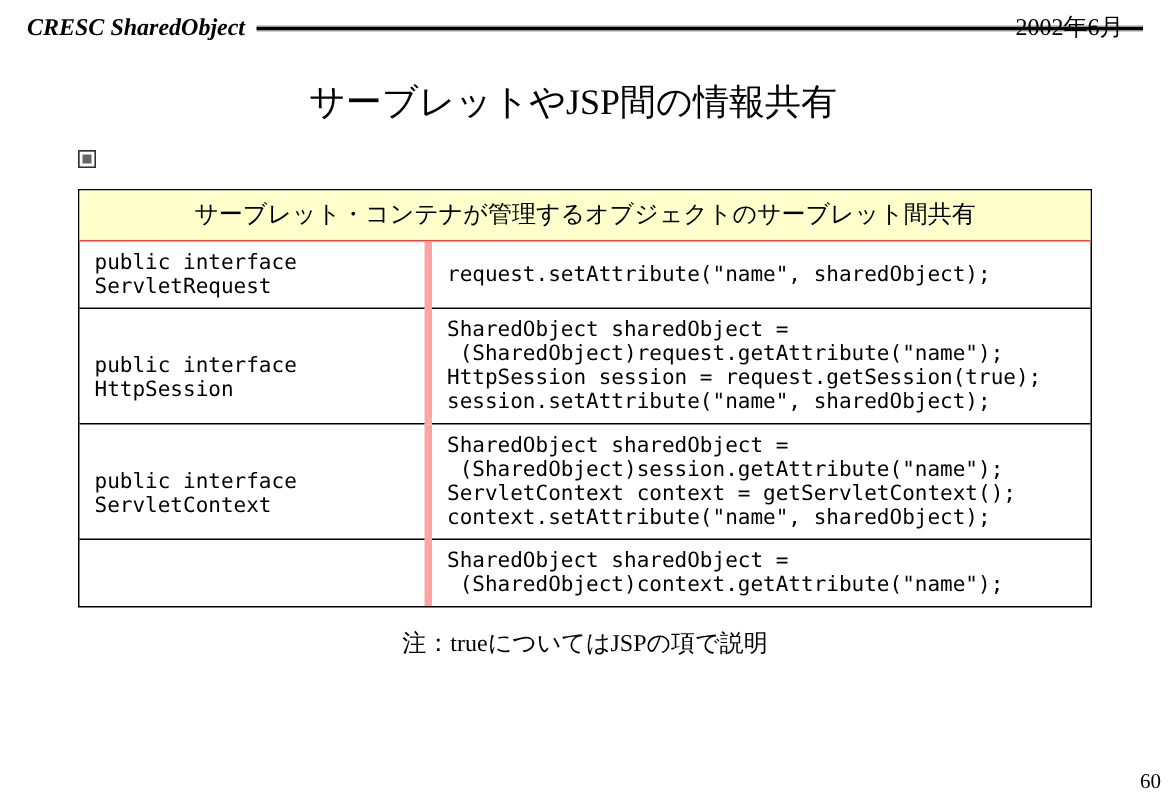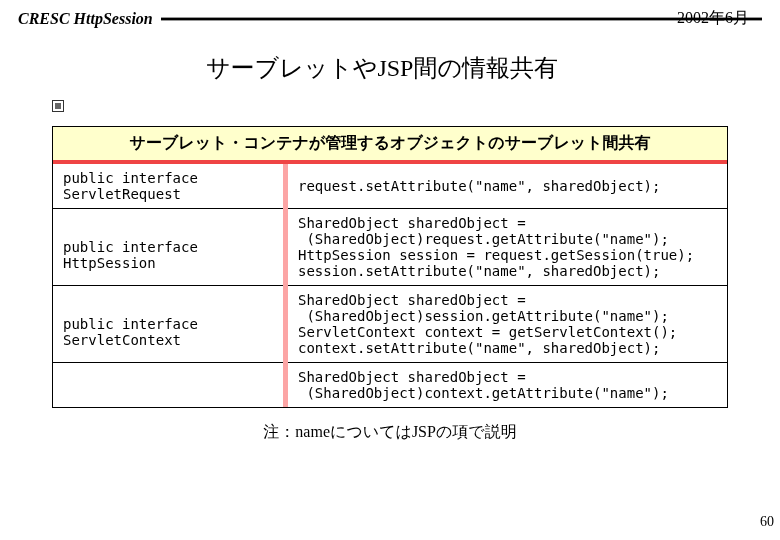--- a/index.html
+++ b/index.html
@@ -58,24 +58,24 @@
     background: #fff;
     box-shadow: inset 0 0 0 2px #fff, inset 0 0 0 10px #666;
     display: inline-block;
   }
   .box {
     margin: 0 52px;
     border: 1px solid #000;
   }
   .box-header {
     background: #ffffcc;
-    border-bottom: 4px solid #ef4444;
+    border-bottom: 1px solid #ef4444;
     text-align: center;
     font-size: 16px;
-    font-weight: bold;
+    font-weight: normal;
     padding: 6px 4px;
     font-family: "MS PGothic", sans-serif;
   }
   table {
     width: 100%;
     border-collapse: collapse;
   }
   td {
     border-bottom: 1px solid #000;
     padding: 6px 10px;
@@ -105,21 +105,21 @@
     bottom: 10px;
     right: 6px;
     font-family: "Times New Roman", serif;
     font-size: 14px;
   }
 </style>
 </head>
 <body>
 
 <div class="header">
-  <span class="corp">CRESC HttpSession</span>
+  <span class="corp">CRESC SharedObject</span>
   <div class="hr"></div>
 </div>
 <div class="date">2002年6月</div>
 
 <div class="title">サーブレットやJSP間の情報共有</div>
 
 <div class="sub">
   <span class="bullet-sq"></span>
 </div>
 
@@ -153,16 +153,16 @@
     <tr>
       <td class="left"></td>
       <td>SharedObject sharedObject =
  (SharedObject)context.getAttribute("name");</td>
     </tr>
   </tbody>
     </table>
 </div>
 
 <div class="note">
-  <span>注：</span><span class="b">name</span><span>についてはJSPの項で説明</span>
+  <span>注：</span><span class="b">true</span><span>についてはJSPの項で説明</span>
 </div>
 
 <div class="pagenum">60</div>
 
 </body></html>

